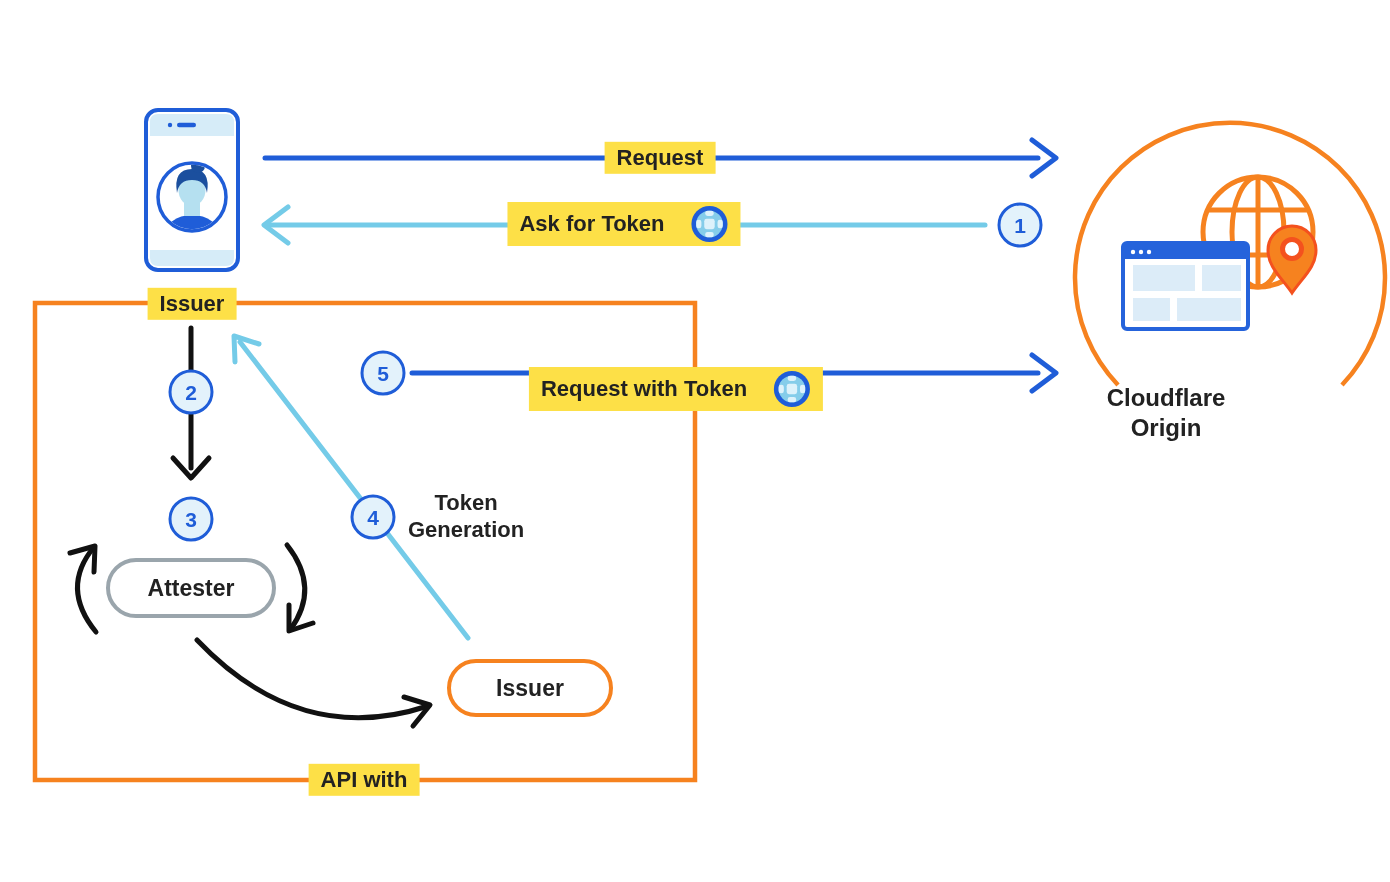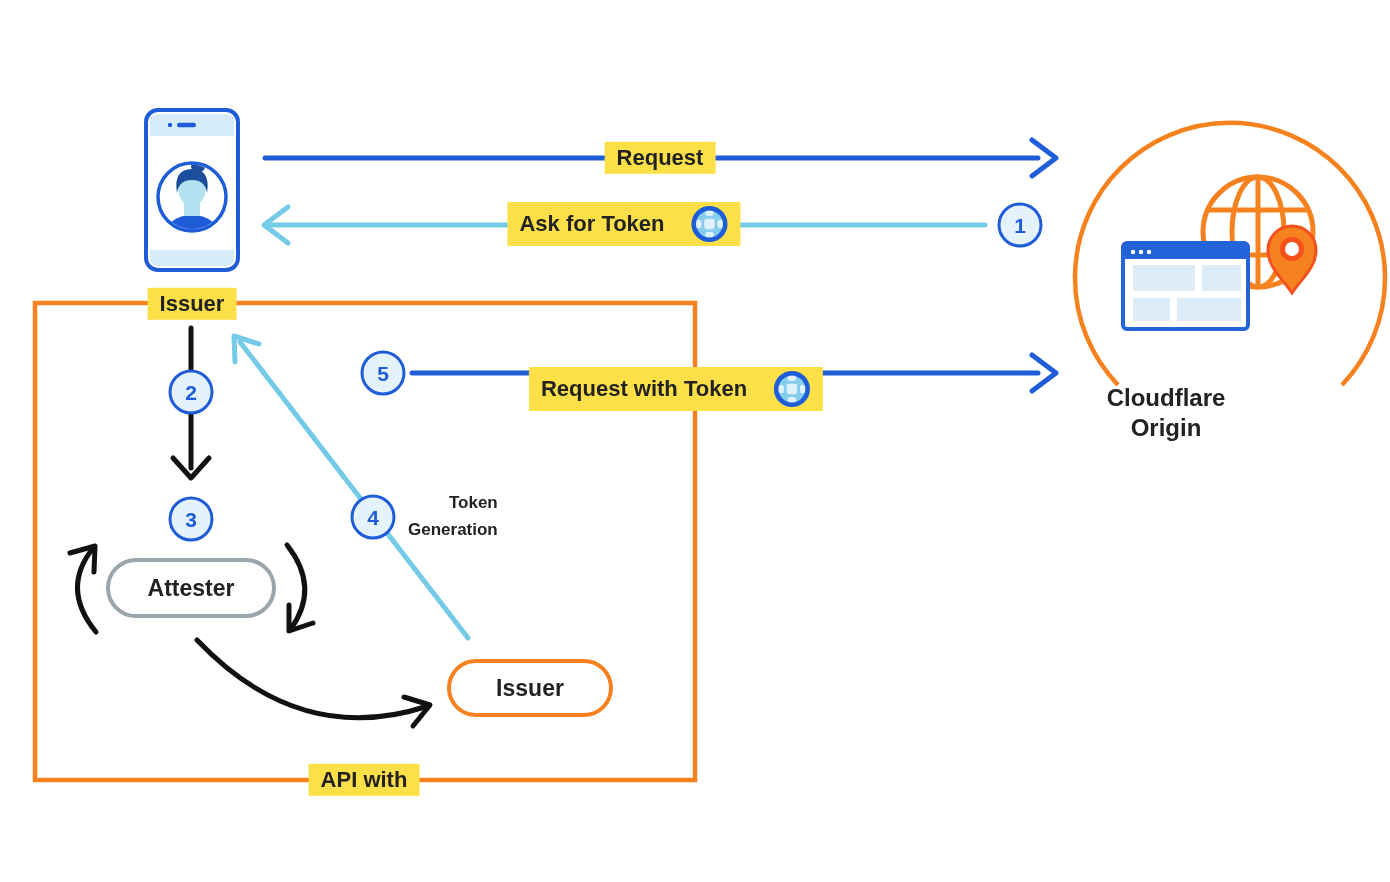--- a/index.html
+++ b/index.html
@@ -13,21 +13,21 @@
   }
   .layer{position:absolute; left:0; top:0; width:1390px; height:882px;}
   .lbl{
     position:absolute; transform:translate(-50%,-50%);
     font-weight:700; font-size:22px; color:var(--ink); white-space:nowrap;
     z-index:3; line-height:1.2;
   }
   .lbl.bg{background:#fde047; padding:3px 12px;}
   .lbl.row{display:inline-flex; align-items:center; gap:26px;}
   .lbl.two{text-align:center; font-size:24px; line-height:30px;}
-  .lbl.two.left{text-align:right; transform:translate(0,-50%); font-size:17px; line-height:27px;}
+  .lbl.two.left{text-align:center; transform:translate(0,-50%); font-size:22px; line-height:27px;}
   .pill{
     position:absolute; transform:translate(-50%,-50%);
     background:#fff; border-radius:34px;
     display:flex; align-items:center; justify-content:center;
     font-weight:700; font-size:23px; color:var(--ink); z-index:3;
     box-sizing:border-box;
   }
   .pill.attester{border:4px solid var(--gray); width:170px; height:60px;}
   .pill.issuer{border:4px solid var(--orange); width:166px; height:58px;}
   .step{

